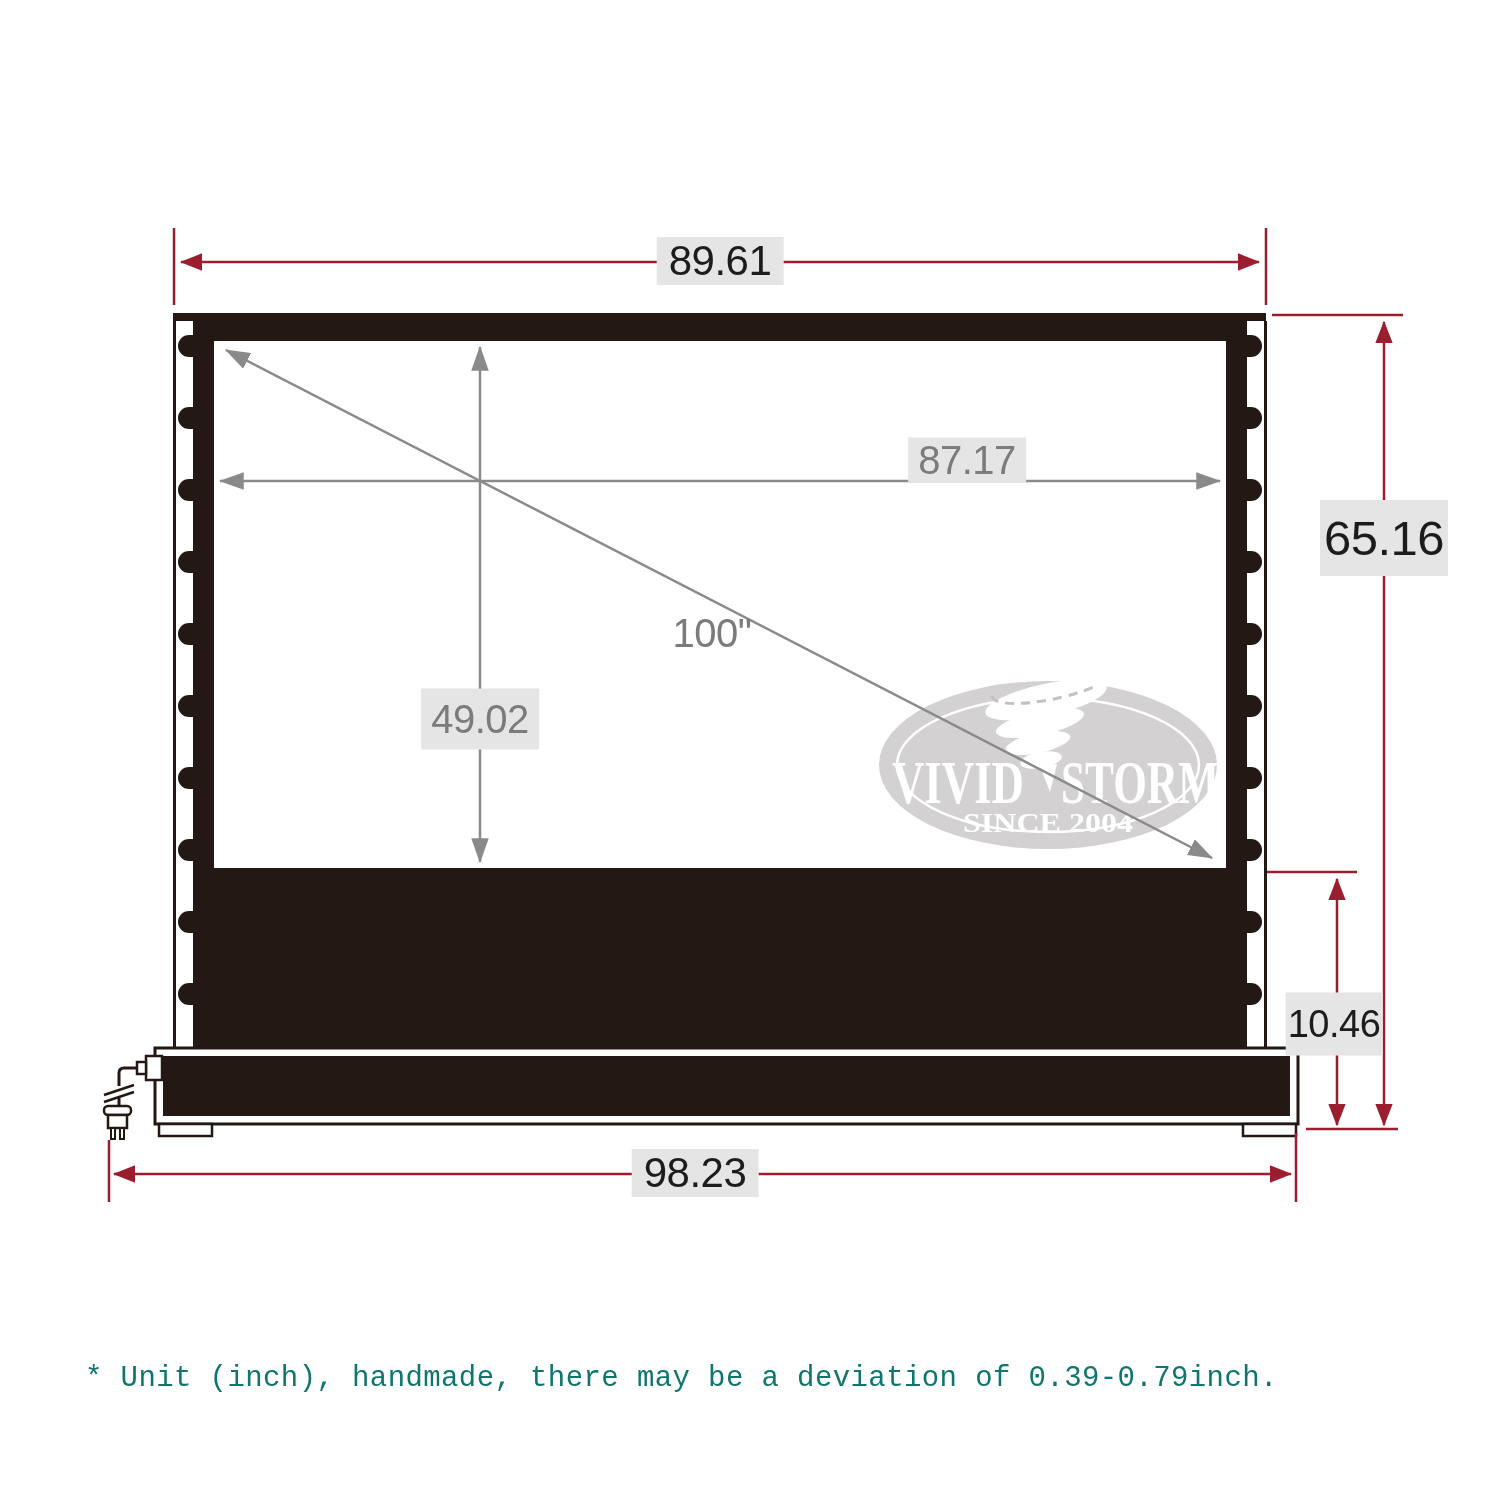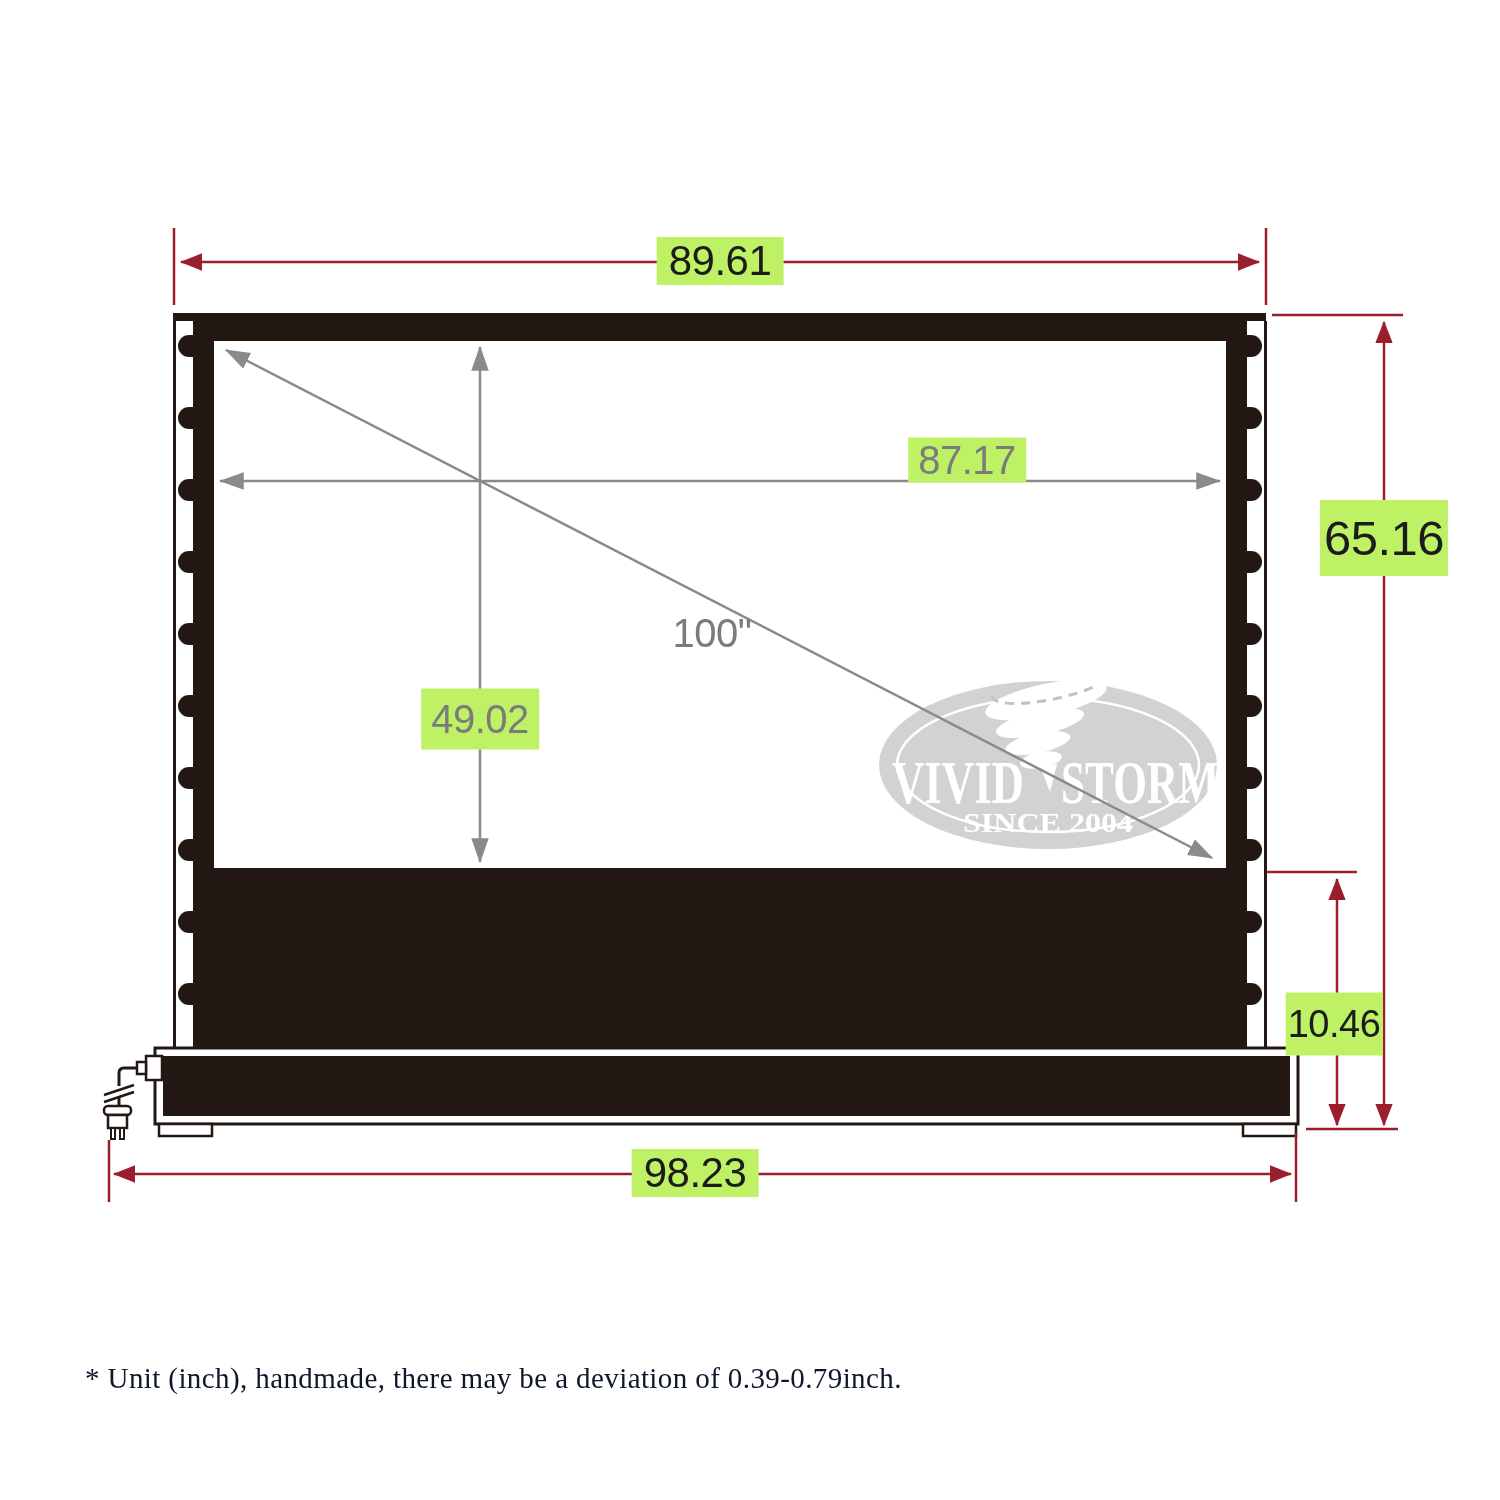--- a/index.html
+++ b/index.html
@@ -3,23 +3,23 @@
 <meta charset="utf-8">
 <style>
   html,body{margin:0;padding:0;background:#ffffff;}
   #canvas{position:relative;width:1500px;height:1500px;background:#ffffff;overflow:hidden;
           font-family:"Liberation Sans",sans-serif;}
   #linework{position:absolute;left:0;top:0;}
   .dim{position:absolute;transform:translate(-50%,-50%);white-space:nowrap;
        font-family:"Liberation Sans",sans-serif;letter-spacing:-0.5px;}
   .dim.black{color:#1c1c1c;}
   .dim.gray{color:#7b7b7b;}
-  .bgwhite{background:#bef264;}
-  .footnote{position:absolute;font-size:29px;color:#0f172a;letter-spacing:0.4px;
-            font-family:Liberation Serif, serif;white-space:nowrap;}
+  .bgwhite{background:#e5e5e5;}
+  .footnote{position:absolute;font-size:29px;color:#0f766e;letter-spacing:0.4px;
+            font-family:Liberation Mono, monospace;white-space:nowrap;}
 </style>
 </head>
 <body>
 
 <div id="canvas">
 
   <svg id="linework" width="1500" height="1500" viewBox="0 0 1500 1500">
     <defs>
       <marker id="arrR" orient="auto-start-reverse" markerWidth="9" markerHeight="7" viewBox="0 0 9 7" refX="8.5" refY="3.5">
         <path d="M0,0 L9,3.5 L0,7 z" fill="#9b1e2e"></path>

